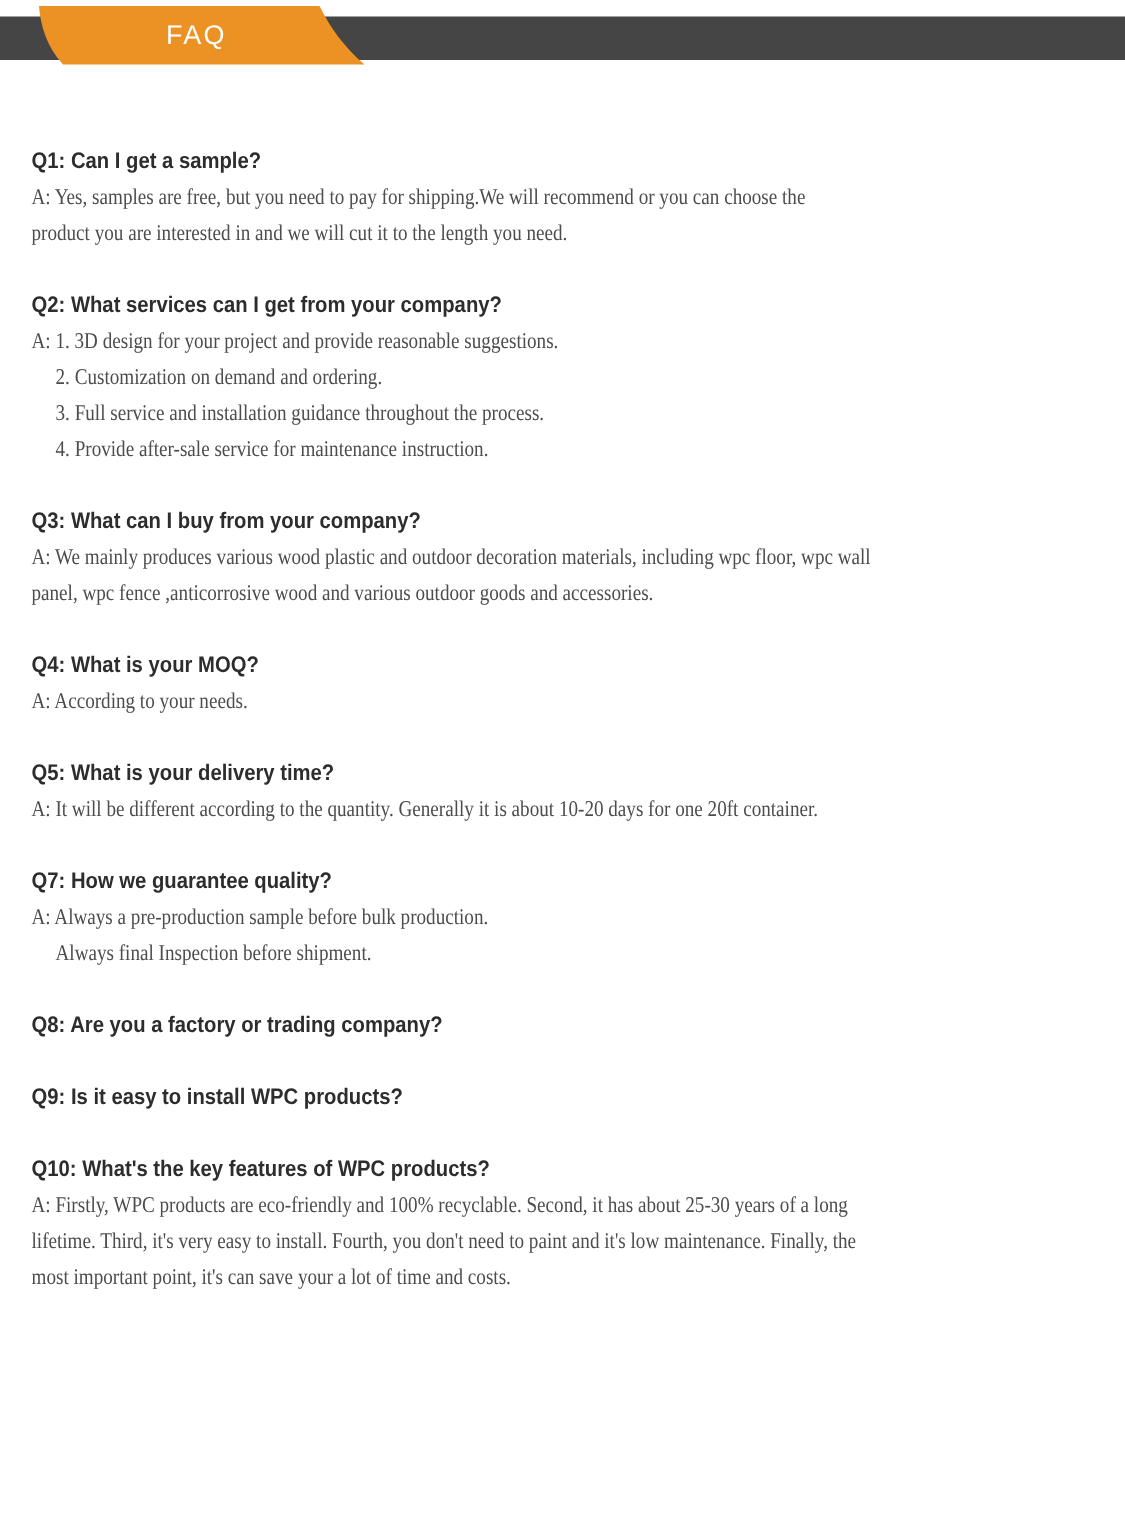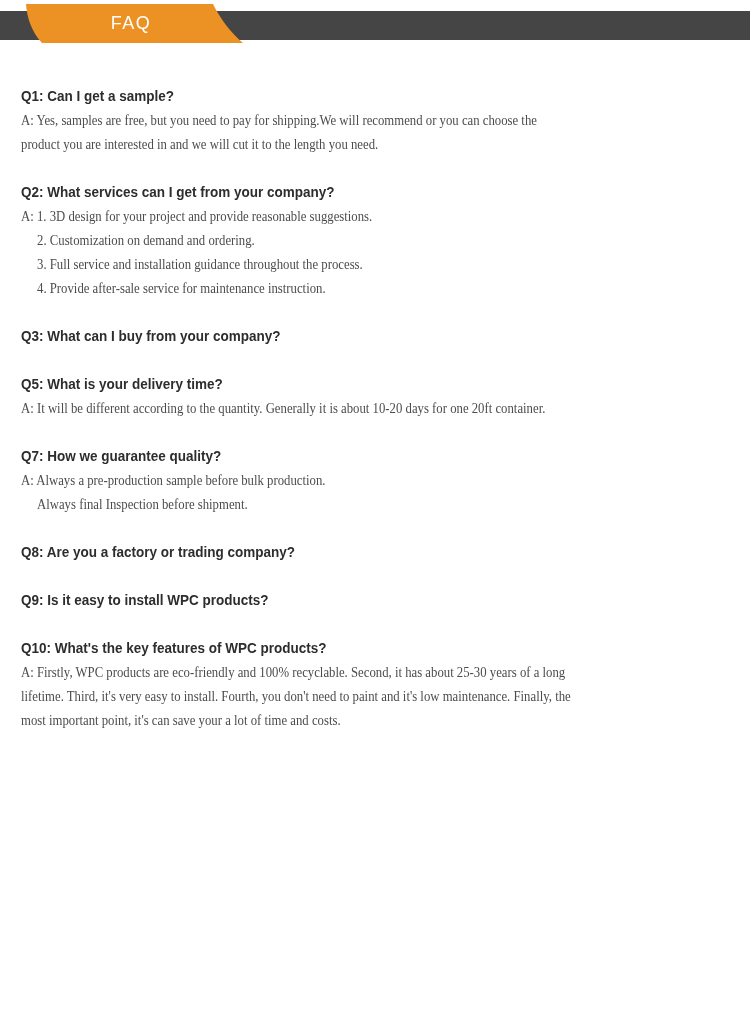--- a/index.html
+++ b/index.html
@@ -30,21 +30,21 @@
     width: 262px; height: 39px; line-height: 39px;
     text-align: center;
     color: var(--label-color);
     font-size: 18px;
     letter-spacing: 1.5px;
     font-weight: 400;
   }
 
   
   .content { padding: 41px 12px 0 21px; }
-  .faq-item { margin: 0 0 24px 0; }
+  .faq-item { margin: 12px 0 24px 0; }
   .question {
     margin: 0;
     font-size: 15px;
     font-weight: bold;
     line-height: 24px;
     color: #2d2d2d;
     white-space: nowrap;
     transform: scaleX(0.9);
     transform-origin: 0 50%;
   }
@@ -87,22 +87,32 @@
     <div class="answer">
           <div class="answer-line">A: 1. 3D design for your project and provide reasonable suggestions.</div>
           <div class="answer-line indent">2. Customization on demand and ordering.</div>
           <div class="answer-line indent">3. Full service and installation guidance throughout the process.</div>
           <div class="answer-line indent">4. Provide after-sale service for maintenance instruction.</div>
         </div>
   </section>
 
   <section class="faq-item">
     <h3 class="question">Q3: What can I buy from your company?</h3>
+    <div class="answer">
+          <div class="answer-line">A: We mainly produces various wood plastic and outdoor decoration materials, including wpc floor, wpc wall</div>
+          <div class="answer-line">panel, wpc fence ,anticorrosive wood and various outdoor goods and accessories.</div>
+        </div>
   </section>
 
+  <section class="faq-item">
+    <h3 class="question">Q4: What is your MOQ?</h3>
+    <div class="answer">
+          <div class="answer-line">A: According to your needs.</div>
+        </div>
+  </section>
 
   <section class="faq-item">
     <h3 class="question">Q5: What is your delivery time?</h3>
     <div class="answer">
           <div class="answer-line">A: It will be different according to the quantity. Generally it is about 10-20 days for one 20ft container.</div>
         </div>
   </section>
 
 
   <section class="faq-item">

